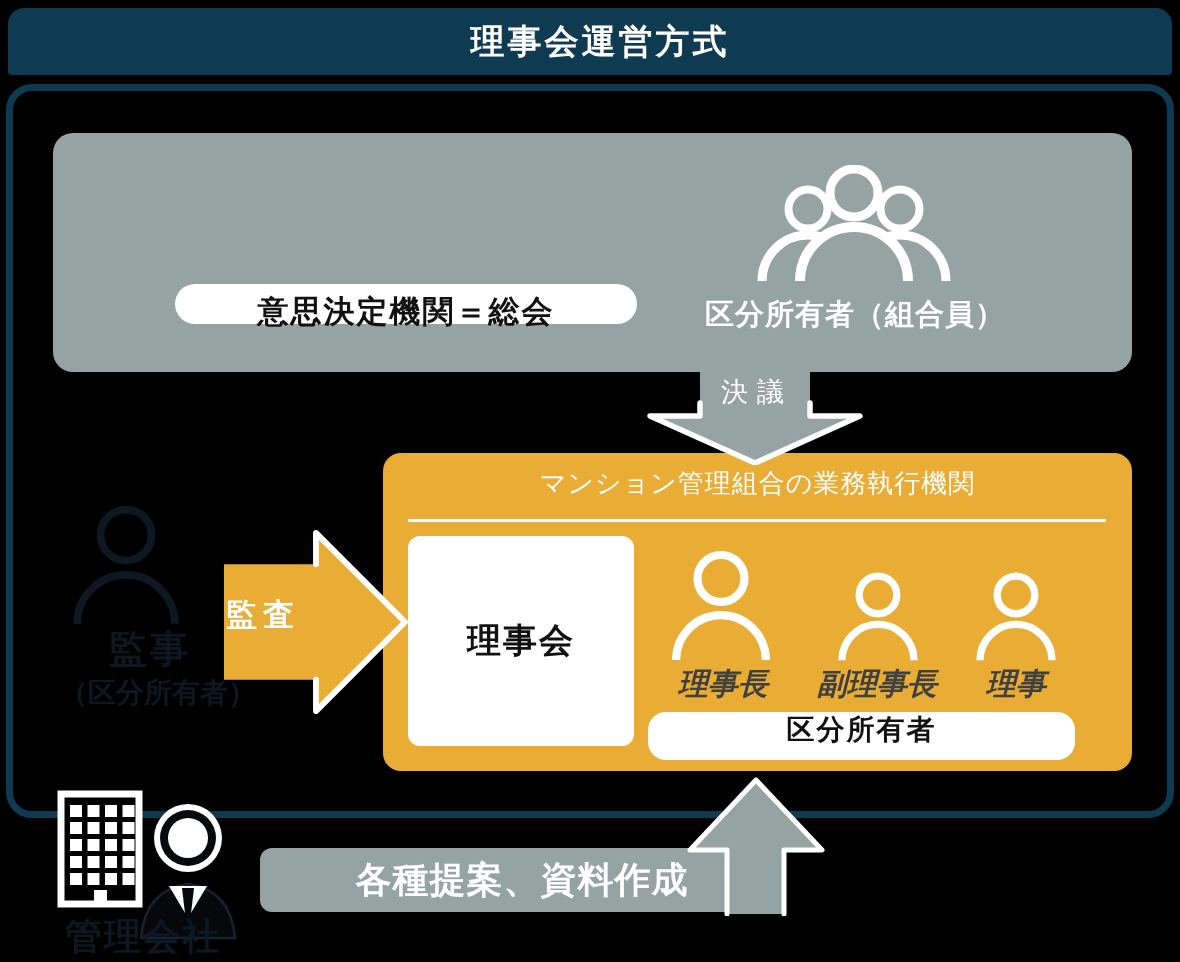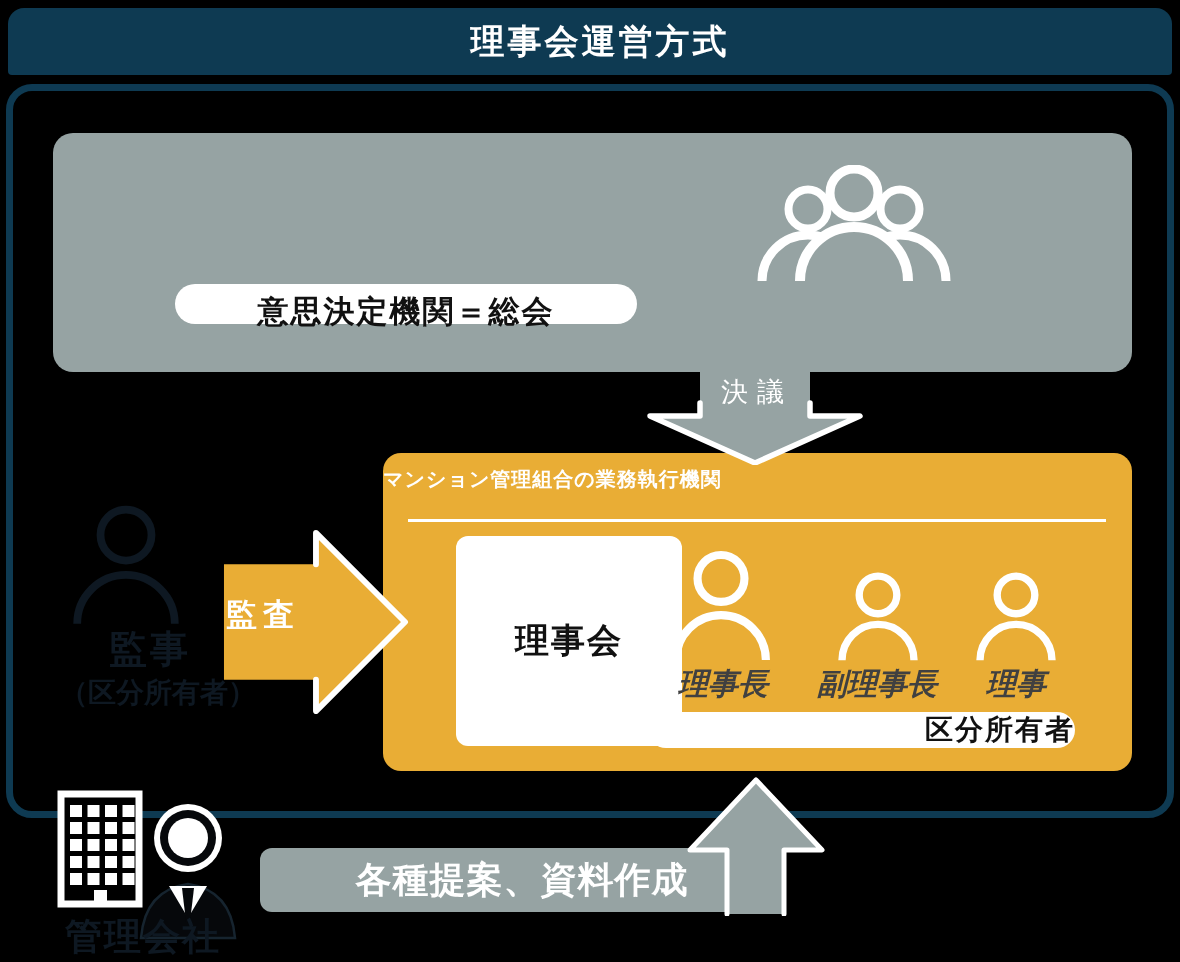--- a/index.html
+++ b/index.html
@@ -47,39 +47,39 @@
   .resolution-label{
     left:698px; top:374px; width:118px; text-align:center;
     color:#fff; font-size:27px; font-weight:normal; letter-spacing:9px; z-index:3;
   }
   
   .executive-box{
     left:383px; top:453px; width:749px; height:318px;
     background:#e9ad35; border-radius:18px; z-index:1;
   }
   .executive-title{
-    position:absolute; left:0; top:13px; width:100%; text-align:left;
-    color:#fff; font-size:20px; font-weight:bold; letter-spacing:1px;
+    position:absolute; left:0; top:13px; width:100%; text-align:center;
+    color:#fff; font-size:26px; font-weight:normal; letter-spacing:1px;
   }
   .executive-underline{
     position:absolute; left:25px; top:66px; width:698px; height:3px; background:#fff;
   }
   .board-box{
     position:absolute; left:25px; top:83px; width:226px; height:210px;
     background:#fff; border-radius:12px;
     display:flex; align-items:center; justify-content:center;
-    color:#111; font-size:34px; font-weight:bold; letter-spacing:2px;margin-left:48px;
+    color:#111; font-size:34px; font-weight:bold; letter-spacing:2px;
   }
   .role-label{
     position:absolute; top:211px; width:150px; text-align:center;
     color:#404040; font-size:30px; font-weight:bold;font-style:italic;
   }
   .owners-pill{
-    position:absolute; left:265px; top:259px; width:427px; height:36px;
-    background:#fff; border-radius:18px; text-align:right;
+    position:absolute; left:265px; top:259px; width:427px; height:48px;
+    background:#fff; border-radius:18px; text-align:center;
     color:#111; font-size:28px; font-weight:bold; line-height:36px; letter-spacing:2px;
   }
   
   .audit-arrow{ left:220px; top:530px; width:190px; height:184px; z-index:2; }
   .audit-label{
     left:226px; top:594px; width:94px; text-align:left;
     color:#fff; font-size:31px; font-weight:bold; letter-spacing:6px; z-index:3;
   }
   
   .auditor-icon{ left:70px; top:504px; width:112px; height:122px; z-index:1; }
@@ -126,20 +126,21 @@
   <div class="abs assembly-pill" style="z-index:1;">意思決定機関＝総会</div>
 
   <svg class="abs" style="left:748px; top:165px; z-index:1;" width="212" height="118" viewBox="0 0 212 118">
     <path d="M14,116 A46,46 0 0 1 106,116" fill="none" stroke="#fff" stroke-width="9"></path>
     <path d="M106,116 A46,46 0 0 1 198,116" fill="none" stroke="#fff" stroke-width="9"></path>
     <circle cx="60" cy="44" r="19.5" fill="#96a3a3" stroke="#fff" stroke-width="8"></circle>
     <circle cx="152" cy="44" r="19.5" fill="#96a3a3" stroke="#fff" stroke-width="8"></circle>
     <path d="M52,116 A54,54 0 0 1 160,116" fill="#96a3a3" stroke="#fff" stroke-width="10"></path>
     <circle cx="106" cy="28" r="24" fill="#96a3a3" stroke="#fff" stroke-width="9"></circle>
   </svg>
+  <div class="abs members-label" style="z-index:1;">区分所有者（組合員）</div>
 
   <svg class="abs resolution-arrow" viewBox="0 0 220 94">
     <polygon points="55,0 165,0 165,45 215,45 110,92 5,45 55,45" fill="#96a3a3"></polygon>
     <path d="M55,32 L55,45 L5,45 L110,92 L215,45 L165,45 L165,32" fill="none" stroke="#fff" stroke-width="5.5" stroke-linejoin="round" stroke-linecap="round"></path>
   </svg>
   <div class="abs resolution-label">決議</div>
 
   <div class="abs executive-box">
     <div class="executive-title">マンション管理組合の業務執行機関</div>
     <div class="executive-underline"></div>

